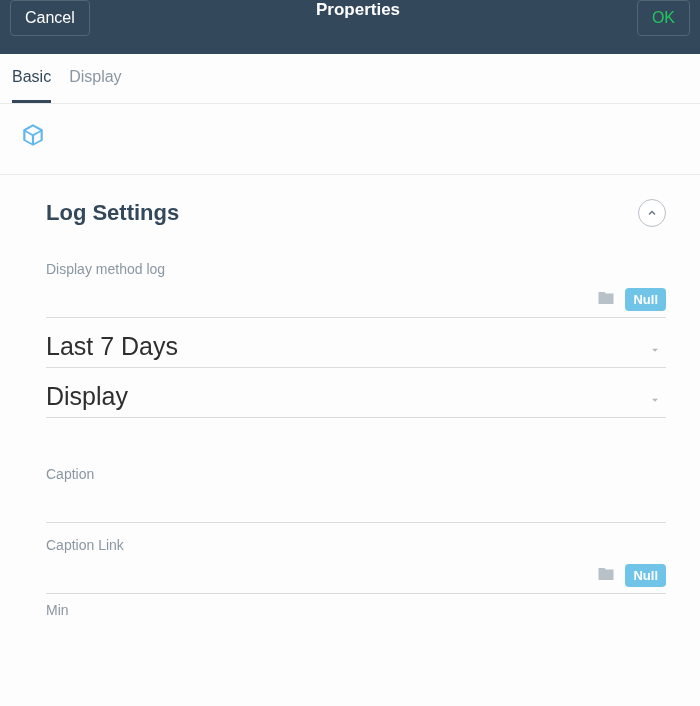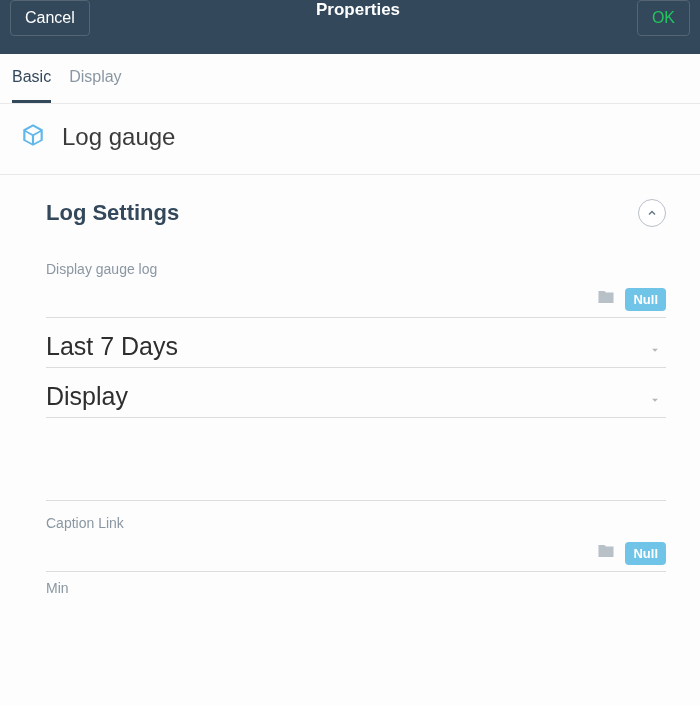--- a/index.html
+++ b/index.html
@@ -124,21 +124,21 @@
   .field-value {
     font-size: 25px;
     color: #2e2e2e;
   }
   .chev-down {
     color: #b6b6b6;
     margin-right: 4px;
   }
   .field-actions {
     display: flex;
-    align-items: flex-start;
+    align-items: flex-end;
     gap: 10px;
   }
   .folder-icon { color: #b8c0c8; }
   .null-badge {
     background: #6fc4e8;
     color: #fff;
     font-size: 13px;
     font-weight: 700;
     padding: 4px 8px;
     border-radius: 4px;
@@ -158,37 +158,36 @@
   <div class="tab active">Basic</div>
   <div class="tab">Display</div>
 </div>
 
 <div class="title-row">
   <span class="icon-wrap">
     <svg width="26" height="26" viewBox="0 0 24 24" fill="currentColor">
       <path d="M12 2 3 7v10l9 5 9-5V7l-9-5zm0 2.2 6.5 3.6L12 11.4 5.5 7.8 12 4.2zM5 9.3l6 3.3v7.1l-6-3.3V9.3zm8 10.4v-7.1l6-3.3v7.1l-6 3.3z"></path>
     </svg>
   </span>
-  <div class="page-title">Log gauge</div>
 </div>
 
 <div class="scrollpane">
 
   <div class="section">
     <div class="section-header">
       <div class="section-title">Log Settings</div>
       <div class="collapse-btn">
         <svg width="12" height="12" viewBox="0 0 24 24" fill="none" stroke="currentColor" stroke-width="3">
             <polyline points="6 15 12 9 18 15"></polyline>
           </svg>
       </div>
     </div>
 
     <div class="field">
-      <div class="field-label">Display gauge log</div>
+      <div class="field-label">Display method log</div>
       <div class="field-value-row">
         <span class="field-value"></span>
         <span class="field-actions">
           <span class="folder-icon">
             <svg width="18" height="18" viewBox="0 0 24 24" fill="currentColor">
                 <path d="M10 4H2v16h20V6H12l-2-2z"></path>
               </svg>
           </span>
           <span class="null-badge">Null</span>
         </span>
@@ -214,20 +213,21 @@
               <path d="M7 10l5 5 5-5z"></path>
             </svg>
         </span>
       </div>
     </div>
   </div>
 
   <div class="section">
 
     <div class="field">
+      <div class="field-label">Caption</div>
       <div class="field-value-row">
         <span class="field-value"></span>
       </div>
     </div>
 
     <div class="field">
       <div class="field-label">Caption Link</div>
       <div class="field-value-row">
         <span class="field-value"></span>
         <span class="field-actions">

